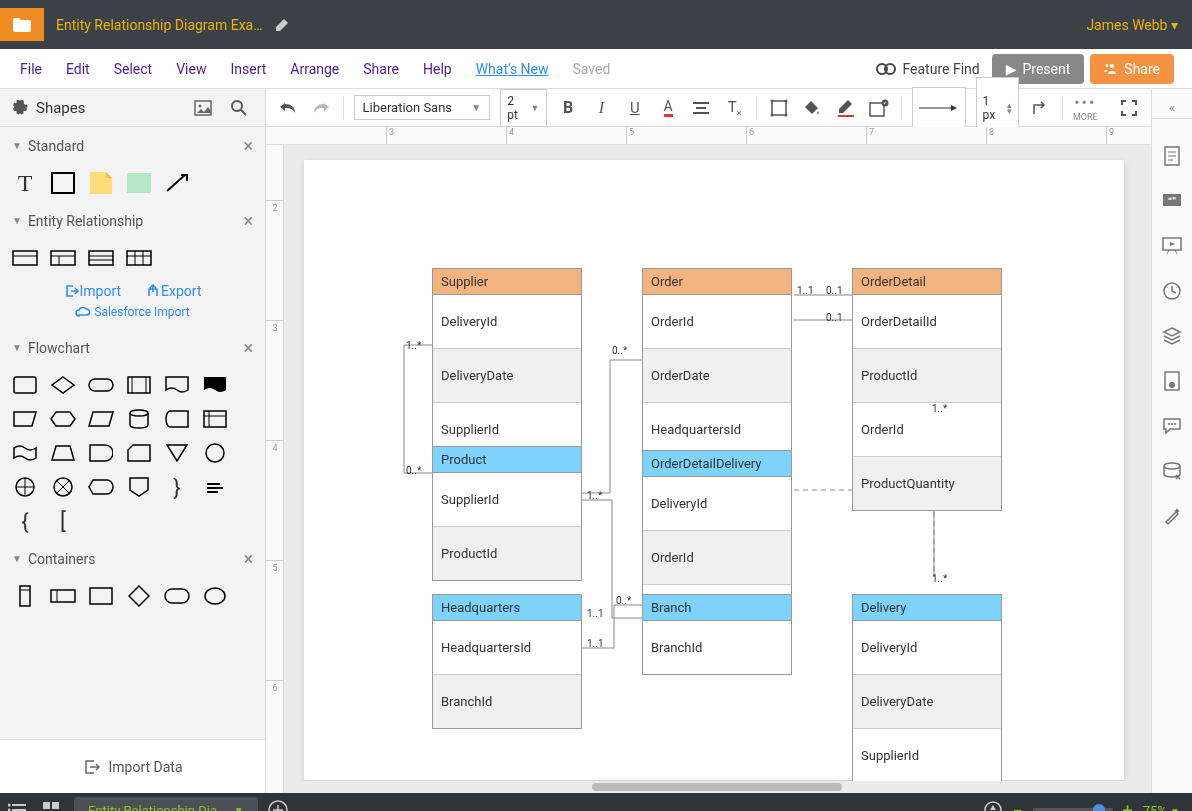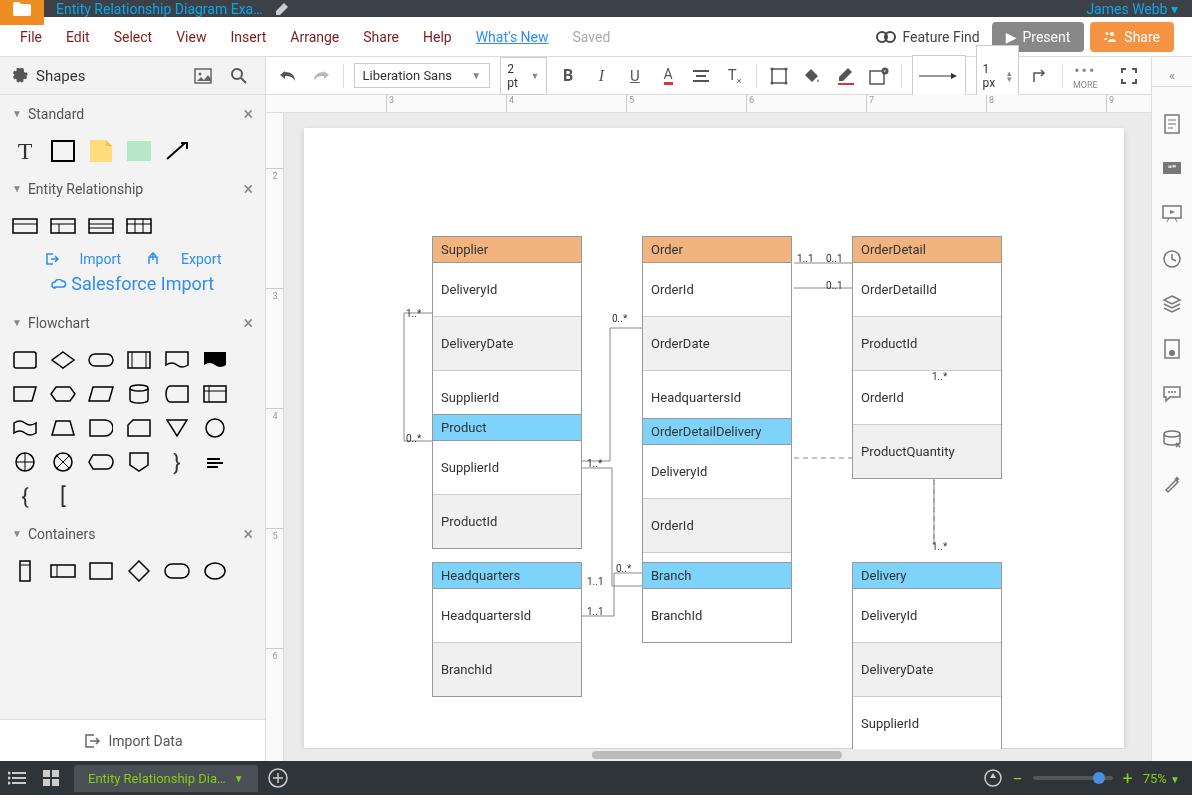--- a/index.html
+++ b/index.html
@@ -1,47 +1,47 @@
 <!DOCTYPE html>
 <html><head>
 <meta charset="utf-8">
 <style>
 *{box-sizing:border-box;margin:0;padding:0;font-family:-apple-system,BlinkMacSystemFont,"Segoe UI",Roboto,Arial,sans-serif}
 body{width:1192px;height:811px;overflow:hidden;background:#fff;font-size:13px;color:#333}
-.titlebar{height:17px;background:#3c4148;display:flex;align-items:center;color:#0ea5e9}
+.titlebar{height:49px;background:#3c4148;display:flex;align-items:center;color:#eab308}
 .titlebar .folder{width:44px;height:33px;background:#ef8d22;display:flex;align-items:center;justify-content:center}
 .titlebar .doc-title{padding:0 12px;font-size:14px}
 .titlebar .edit-icon{color:#ccc;cursor:pointer}
 .titlebar .spacer{flex:1}
 .titlebar .user{padding:0 14px;font-size:14px;cursor:pointer}
 .menubar{height:40px;background:#fff;display:flex;align-items:center;padding:0 8px;border-bottom:1px solid #ddd}
-.menubar .menu-item{padding:0 12px;font-size:14px;color:#7f1d1d;cursor:pointer}
+.menubar .menu-item{padding:0 12px;font-size:14px;color:#4c1d95;cursor:pointer}
 .menubar .whats-new{color:#2d8ef5;text-decoration:underline;cursor:pointer}
 .menubar .saved{color:#aaa;padding:0 12px;font-size:14px}
 .menubar .spacer{flex:1}
 .menubar .feature-find{display:flex;align-items:center;gap:6px;font-size:14px;color:#444;padding:0 12px;cursor:pointer}
 .btn{padding:7px 14px;border-radius:4px;font-size:14px;display:inline-flex;align-items:center;gap:6px;cursor:pointer;border:none}
 .btn-grey{background:#888;color:#fff}
 .btn-orange{background:#f59342;color:#fff;margin:0 10px 0 6px}
 .workspace{display:flex;height:704px}
 .left-panel{width:266px;background:#f3f3f3;display:flex;flex-direction:column;border-right:1px solid #ddd}
 .shapes-header{height:38px;display:flex;align-items:center;padding:0 12px;gap:8px;border-bottom:1px solid #ddd}
 .shapes-header .title{font-size:15px;flex:1}
 .shapes-header .icon-btn{width:28px;height:28px;display:flex;align-items:center;justify-content:center;cursor:pointer;color:#666}
 .categories{flex:1;overflow-y:auto}
 .cat-header{display:flex;align-items:center;padding:8px 12px;font-size:14px;color:#555;cursor:pointer}
 .cat-header .caret{margin-right:6px;font-size:10px;color:#888}
 .cat-header .name{flex:1}
 .cat-header .close{color:#888;font-size:18px;cursor:pointer}
 .shape-grid{padding:8px 12px;display:flex;flex-wrap:wrap;gap:12px}
 .shape-item{width:26px;height:22px;display:flex;align-items:center;justify-content:center;cursor:pointer}
 .er-actions{display:flex;justify-content:center;gap:24px;padding:6px 0;font-size:14px}
-.er-actions .link{color:#2d8ef5;cursor:pointer;display:flex;align-items:center;gap:20px}
-.sf-import{text-align:center;color:#2d8ef5;font-size:18px;padding-bottom:10px;cursor:pointer}
-.import-data{height:42px;border-top:1px solid #ddd;display:flex;align-items:center;justify-content:center;gap:8px;font-size:14px;color:#555;cursor:pointer;background:#fff}
+.er-actions .link{color:#2d8ef5;cursor:pointer;display:flex;align-items:center;gap:0}
+.sf-import{text-align:center;color:#2d8ef5;font-size:12px;padding-bottom:10px;cursor:pointer}
+.import-data{height:54px;border-top:1px solid #ddd;display:flex;align-items:center;justify-content:center;gap:8px;font-size:14px;color:#555;cursor:pointer;background:#fff}
 .canvas-area{flex:1;display:flex;flex-direction:column;position:relative}
 .toolbar{height:38px;border-bottom:1px solid #ddd;display:flex;align-items:center;padding:0 10px;gap:10px;background:#fff}
 .toolbar .sep{width:1px;height:24px;background:#ddd}
 .toolbar .icon-btn{width:24px;height:24px;display:flex;align-items:center;justify-content:center;cursor:pointer;color:#555}
 .font-select{border:1px solid #ccc;padding:4px 8px;font-size:13px;background:#fff;width:140px;display:flex;align-items:center;justify-content:space-between;cursor:pointer}
 .size-select{border:1px solid #ccc;padding:4px 6px;font-size:12px;background:#fff;display:flex;align-items:center;gap:4px;cursor:pointer}
 .line-width{border:1px solid #ccc;padding:16px 6px;font-size:12px;background:#fff;display:flex;align-items:center;gap:3px;cursor:pointer}
 .more{display:flex;flex-direction:column;align-items:center;font-size:9px;color:#888;cursor:pointer}
 .ruler-h{height:18px;background:#fafafa;border-bottom:1px solid #ddd;position:relative;font-size:9px;color:#999;overflow:hidden}
 .ruler-h .tick{position:absolute;top:0;border-left:1px solid #ccc;height:18px;padding-left:2px}

